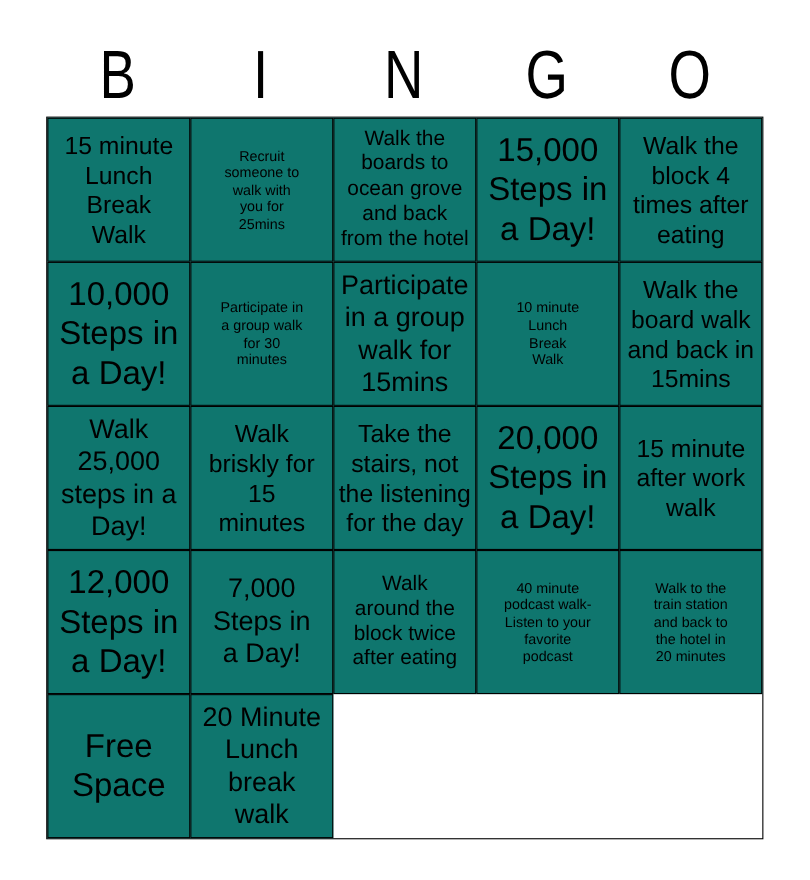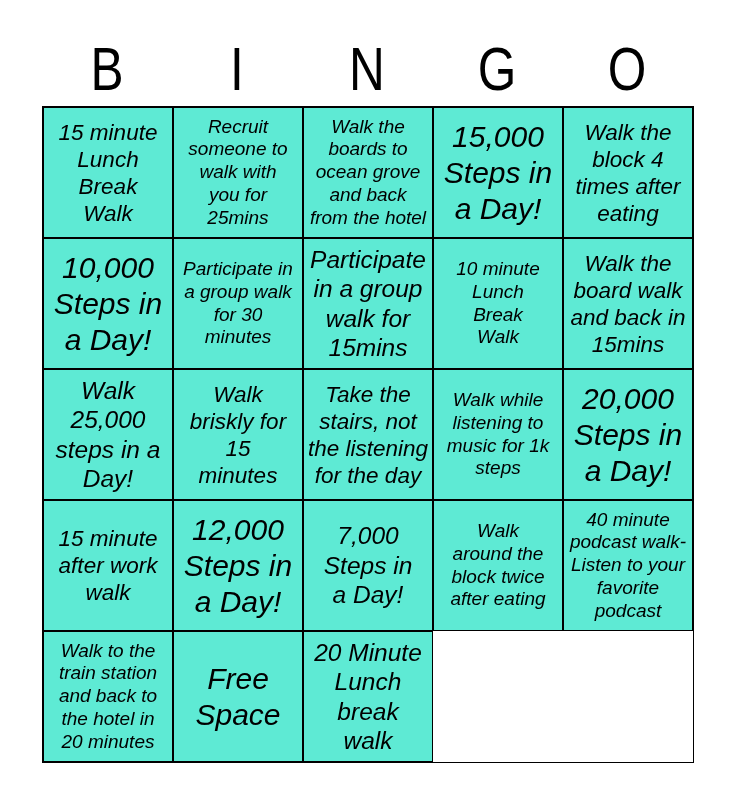--- a/index.html
+++ b/index.html
@@ -39,32 +39,31 @@
     margin: 4px 0 0 42px;
     width: 650px;
     border: 1px solid #000000;
     display: grid;
     grid-template-columns: repeat(5, 130px);
     grid-template-rows: repeat(5, 131px);
   }
   .cell {
     box-sizing: border-box;
     border: 1px solid #000000;
-    background: #5eead4;
+    background: #0f766e;
     display: flex;
     align-items: center;
     justify-content: center;
     text-align: center;
     white-space: pre-line;
     line-height: 1.2;
     padding: 2px 3px;
     overflow: hidden;
-    font-style: italic;
   }
-  .cell[data-size="xs"] { font-size: 19px; }
+  .cell[data-size="xs"] { font-size: 13px; }
   .cell[data-size="sm"] { font-size: 19px; }
   .cell[data-size="md"] { font-size: 22.5px; }
   .cell[data-size="lg"] { font-size: 24.5px; }
   .cell[data-size="xl"] { font-size: 30px; }
 </style>
 </head>
 <body>
 
 <div class="card">
 
@@ -124,24 +123,20 @@
 steps in a
 Day!</div>
     <div class="cell" data-size="md">Walk
 briskly for
 15
 minutes</div>
     <div class="cell" data-size="md">Take the
 stairs, not
 the listening
 for the day</div>
-    <div class="cell" data-size="sm">Walk while
-listening to
-music for 1k
-steps</div>
 
     <div class="cell" data-size="xl">20,000
 Steps in
 a Day!</div>
     <div class="cell" data-size="md">15 minute
 after work
 walk</div>
     <div class="cell" data-size="xl">12,000
 Steps in
 a Day!</div>

